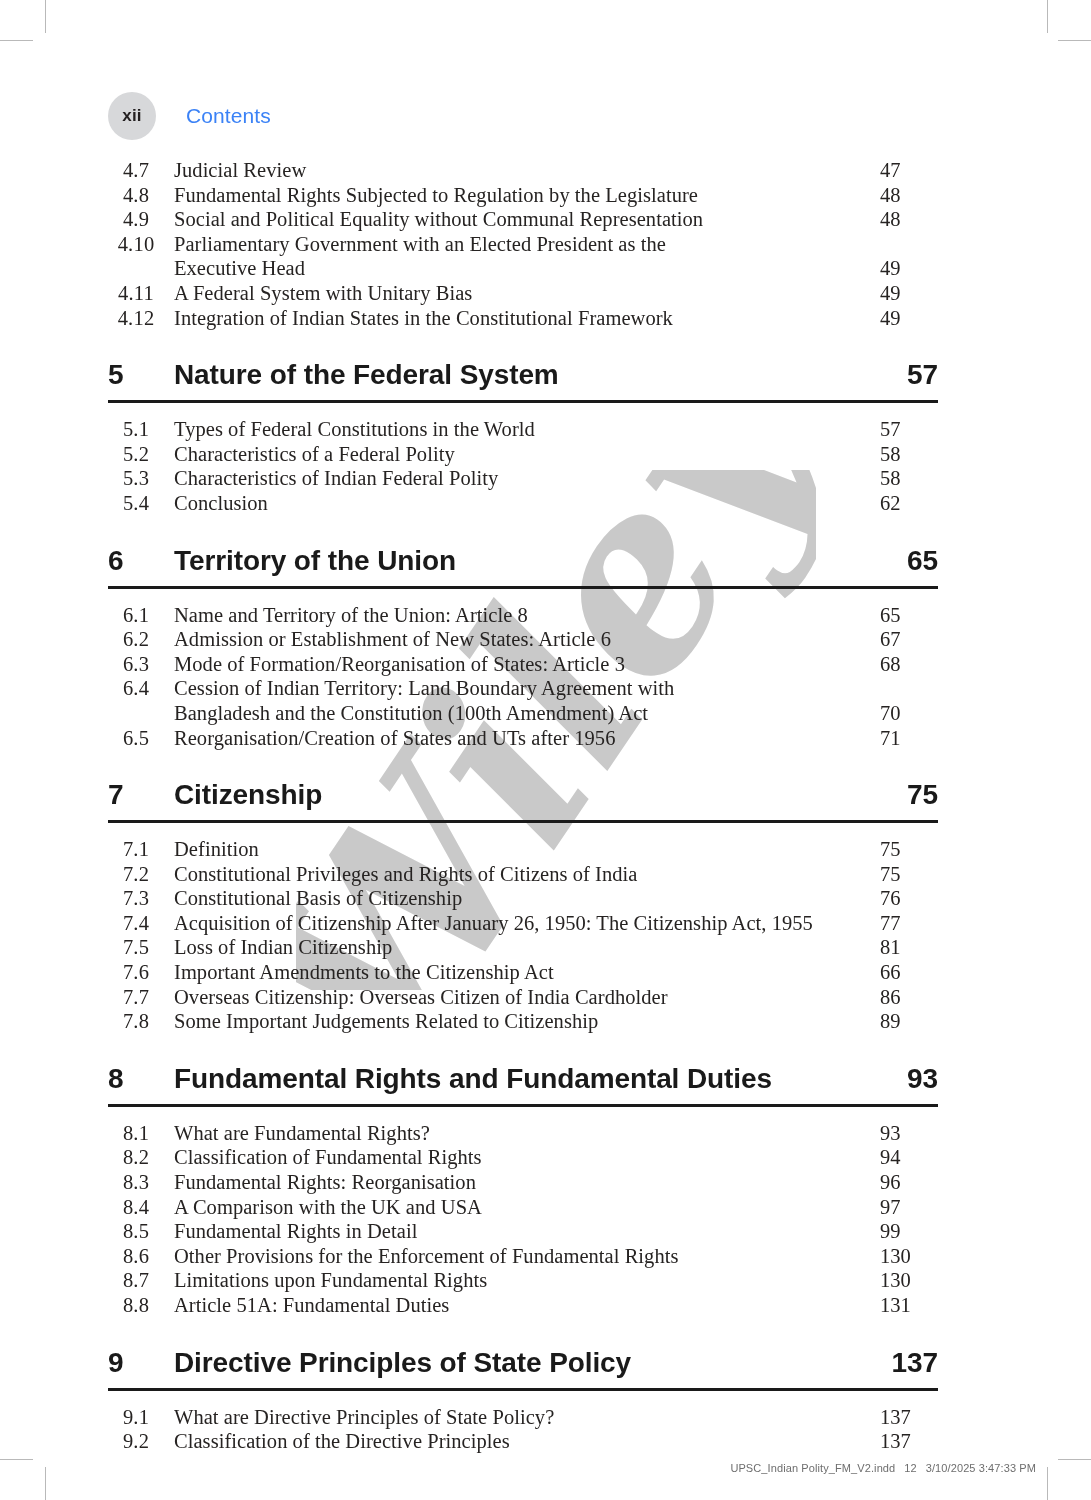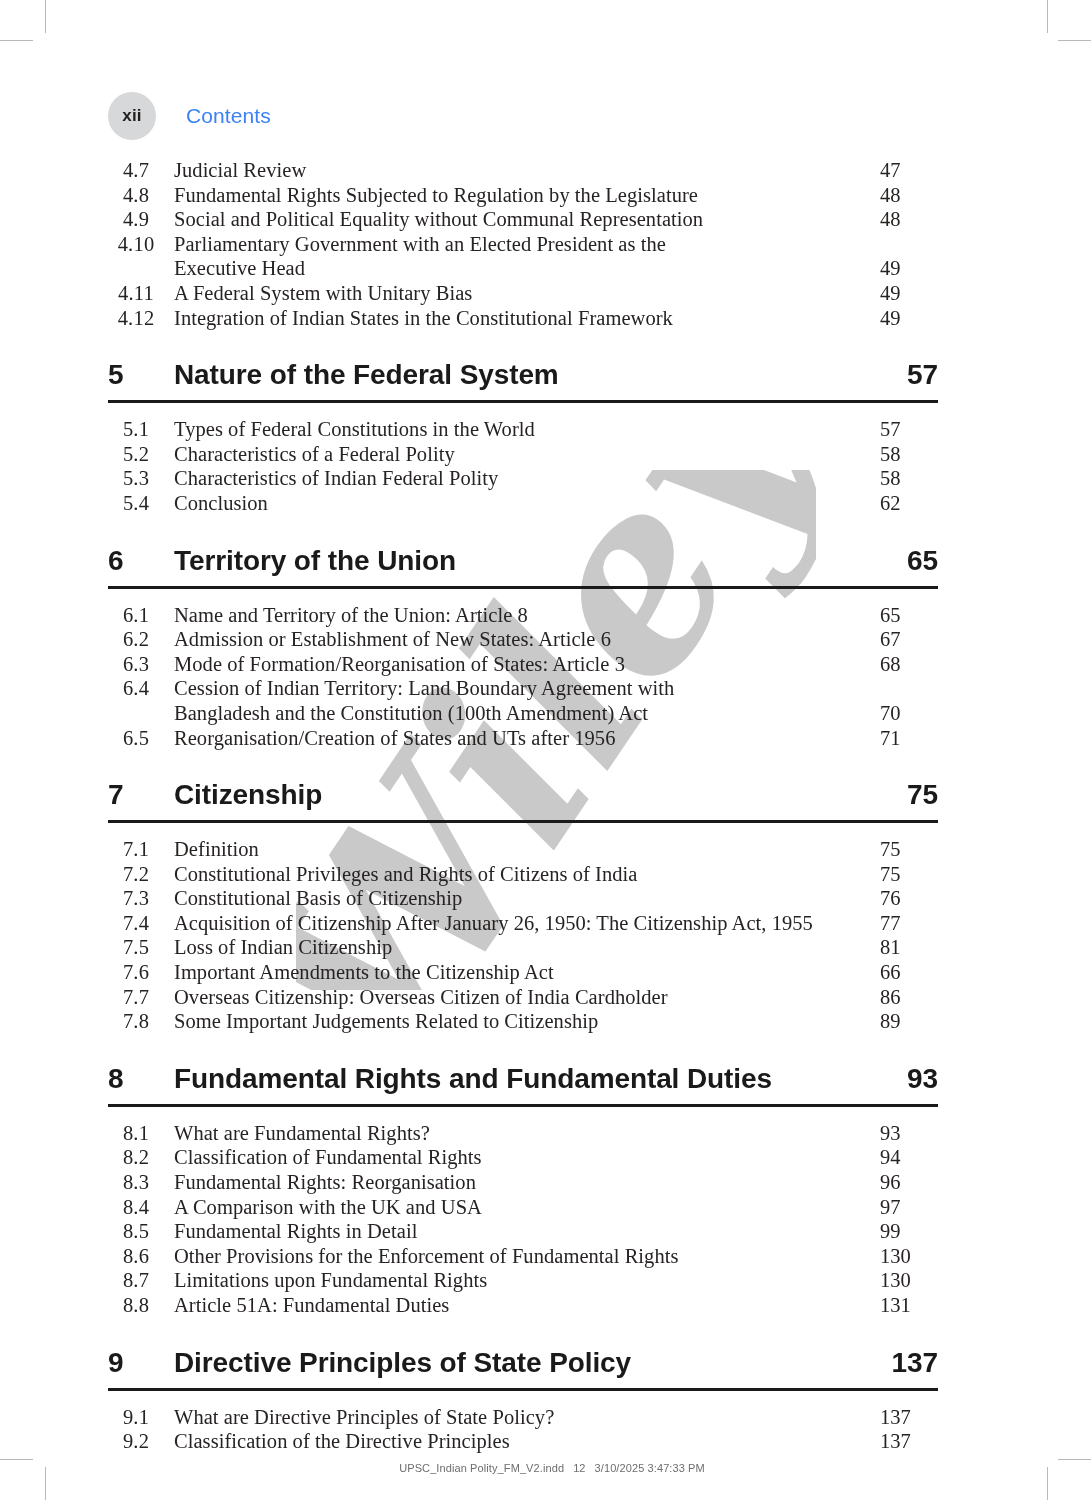--- a/index.html
+++ b/index.html
@@ -162,21 +162,21 @@
     margin-top: 14px;
   }
 
   
   .footer {
     position: absolute;
     left: 68px;
     right: 55px;
     top: 1462px;
     display: flex;
-    justify-content: center;
+    justify-content: flex-end;
     font-family: "Liberation Sans", sans-serif;
     font-size: 11px;
     color: #6e6e6e;
     letter-spacing: 0.1px;
   }
   .footer-left span { margin-right: 9px; }
 </style>
 </head>
 <body>
 

